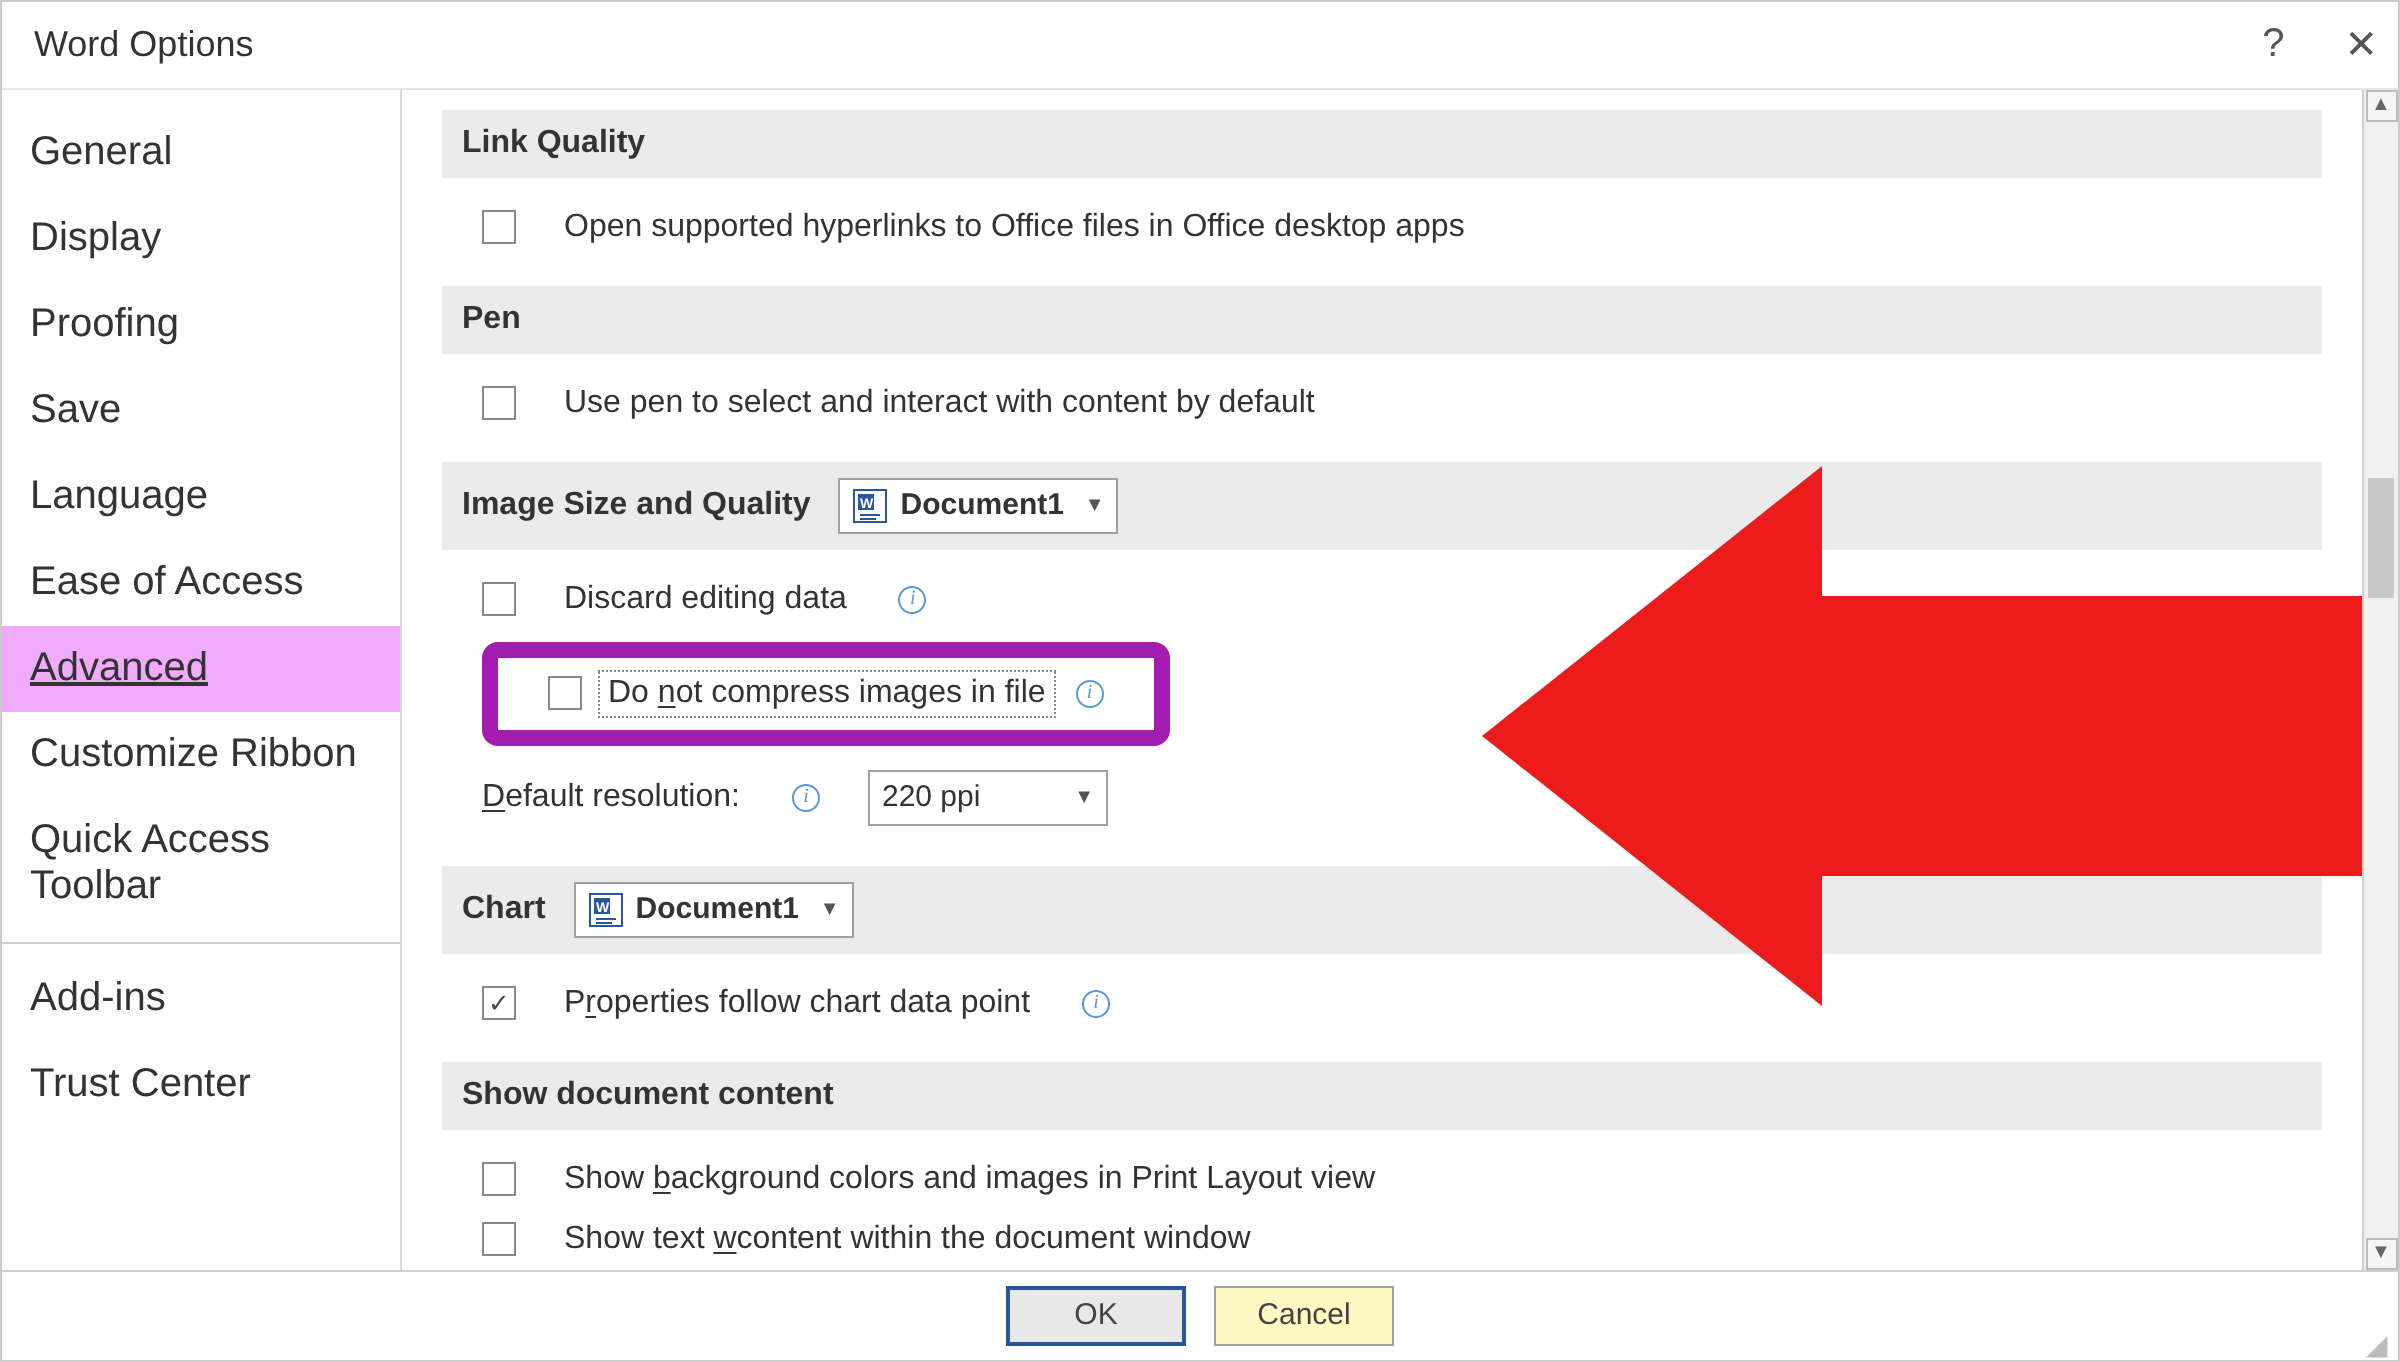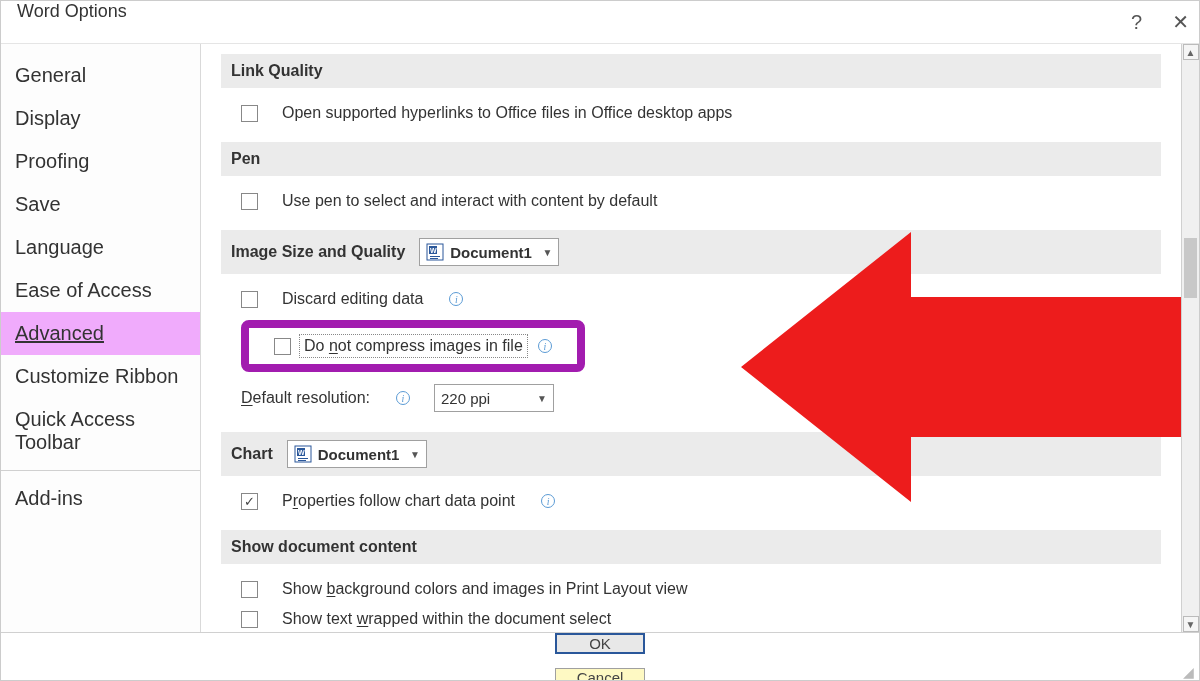--- a/index.html
+++ b/index.html
@@ -15,20 +15,21 @@
     height: 681px;
     border: 1px solid #ccc;
     display: flex;
     flex-direction: column;
     position: relative;
     overflow: hidden;
   }
   .titlebar {
     height: 46px;
     display: flex;
+    align-items: center;
     padding: 0 16px;
     border-bottom: 1px solid #e5e5e5;
     position: relative;
   }
   .titlebar .title {
     font-size: 18px;
     color: #333;
   }
   .titlebar .right-btns {
     position: absolute;
@@ -208,25 +209,24 @@
   }
   .highlight-box .inner-label {
     border: 1px dotted #888;
     padding: 2px 4px;
   }
   .footer {
     height: 48px;
     border-top: 1px solid #d0d0d0;
     display: flex;
     align-items: center;
-    justify-content: space-between;
+    justify-content: center;
     padding: 0 16px;
     gap: 14px;
     background: #fff;
-    flex-direction: column;
   }
   .btn {
     min-width: 90px;
     height: 30px;
     border: 1px solid #a0a0a0;
     background: #fef9c3;
     display: inline-flex;
     align-items: center;
     justify-content: center;
     font-size: 15px;
@@ -274,20 +274,21 @@
       <div class="item">Display</div>
       <div class="item">Proofing</div>
       <div class="item">Save</div>
       <div class="item">Language</div>
       <div class="item">Ease of Access</div>
       <div class="item selected">Advanced</div>
       <div class="item">Customize Ribbon</div>
       <div class="item">Quick Access Toolbar</div>
       <div class="sep"></div>
       <div class="item">Add-ins</div>
+      <div class="item">Trust Center</div>
     </div>
 
     <div class="content-wrap">
       <div class="content">
 
         <div class="section-header">Link Quality</div>
         <div class="section-body">
           <div class="row">
             <span class="checkbox"></span>
             <span>Open supported hyperlinks to Office files in Office desktop apps</span>
@@ -366,21 +367,21 @@
         </div>
 
         <div class="section-header">Show document content</div>
         <div class="section-body">
           <div class="row">
             <span class="checkbox"></span>
             <span><span>Show </span><span class="u">b</span><span>ackground colors and images in Print Layout view</span></span>
           </div>
           <div class="row">
             <span class="checkbox"></span>
-            <span><span>Show text </span><span class="u">w</span><span>rapped within the document select</span></span>
+            <span><span>Show text </span><span class="u">w</span><span>content within the document window</span></span>
           </div>
           <div class="row" style="opacity:0.85;">
             <span class="checkbox"></span>
             <span>Show picture placeholders</span>
 
           </div>
         </div>
 
         <div class="big-arrow">
           <svg width="480" height="290" viewBox="0 0 480 290">

